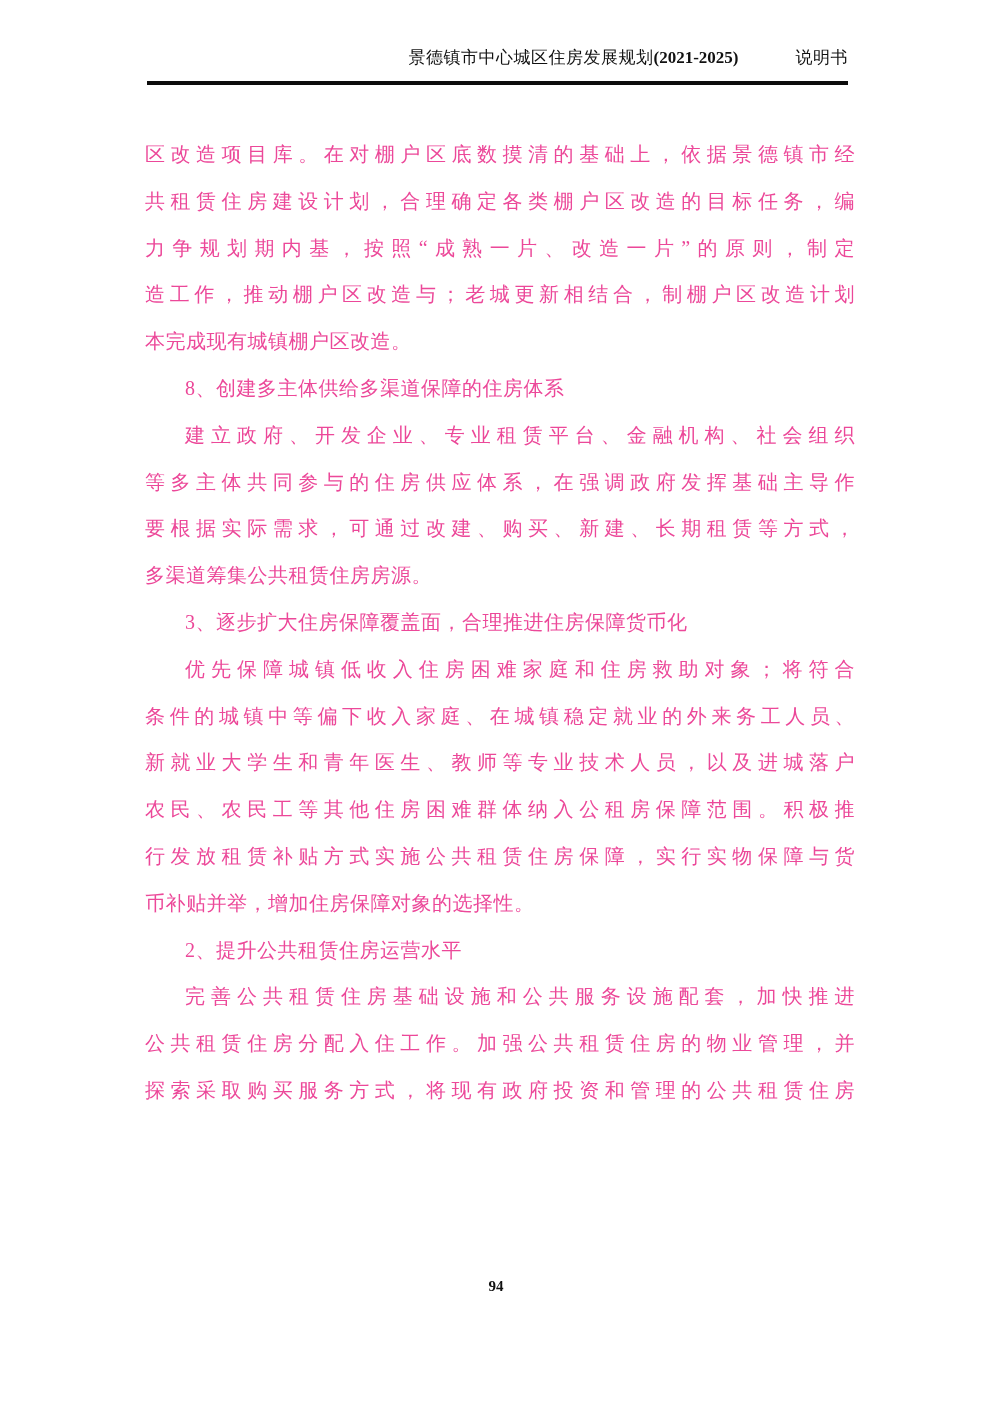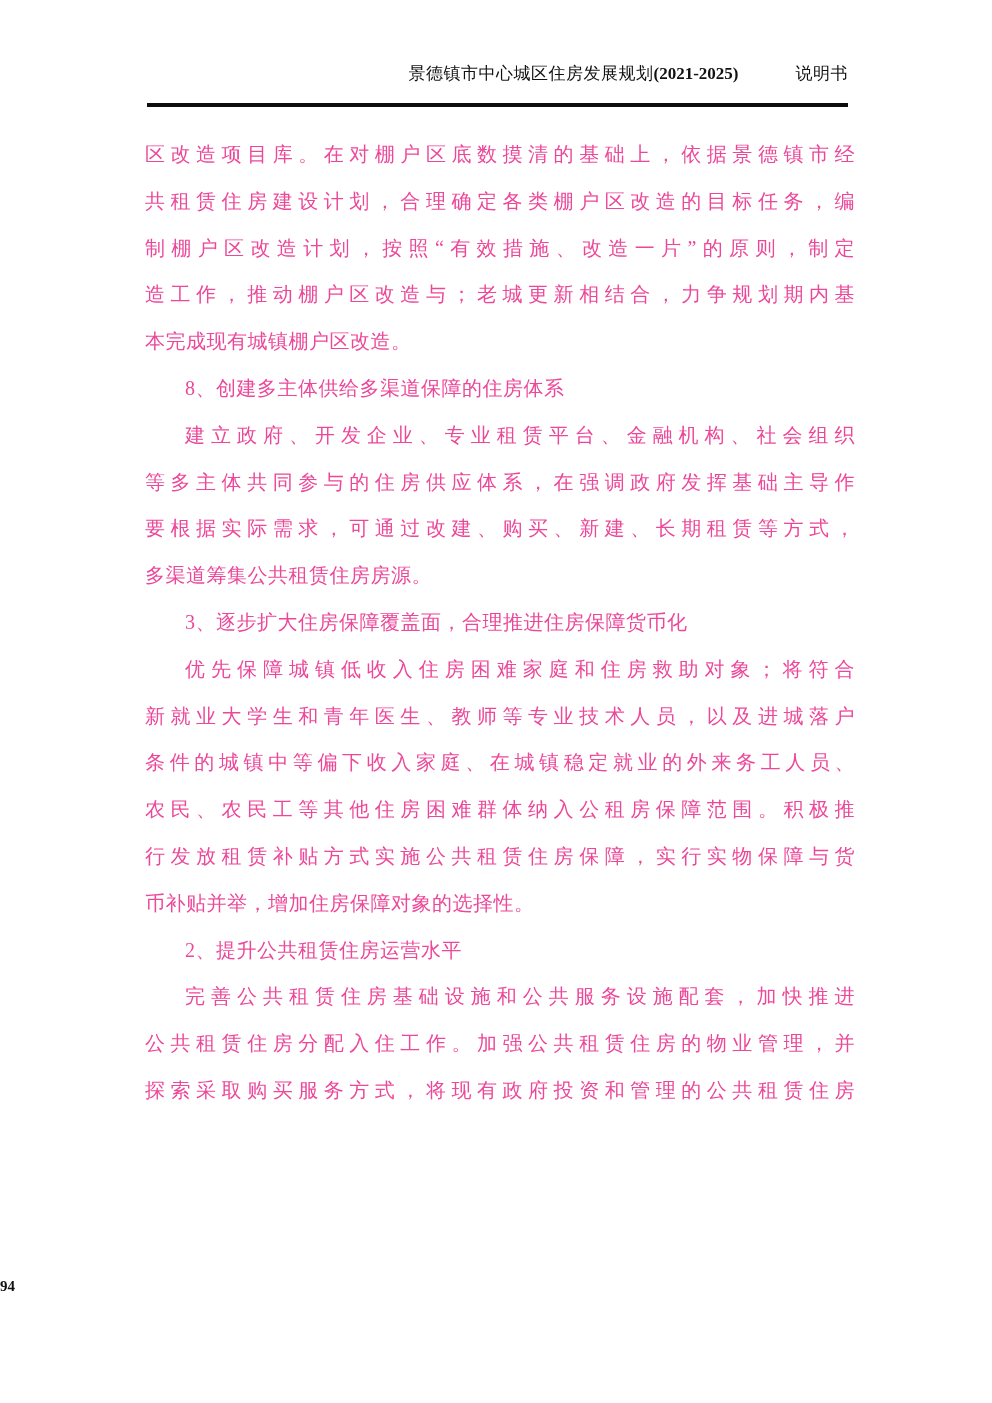--- a/index.html
+++ b/index.html
@@ -10,24 +10,24 @@
     position: relative;
     color: #1a1a1a;
   }
   .page {
     position: absolute; inset: 0;
     background: #ffffff;
   }
   
   .page-header {
     position: absolute;
-    left: 147px; top: 62px;
+    left: 147px; top: 46px;
     width: 701px;
     border-bottom: 4px solid #0d0d0d;
-    padding-bottom: 18px;
+    padding-bottom: 12px;
   }
   .header-text {
     display: flex;
     justify-content: flex-end;
     align-items: baseline;
     gap: 57px;
     font-size: 17px;
     letter-spacing: 0.5px;
     color: #111;
     white-space: nowrap;
@@ -48,21 +48,21 @@
     text-justify: inter-character;
     color: #ec4899;
   }
   .stretch { text-align-last: justify; }
   .indent { padding-left: 40px; }
   
   .page-footer {
     position: absolute;
     left: 0; top: 1277px;
     width: 992px;
-    text-align: left;
+    text-align: center;
   }
   .page-number {
     font-size: 15px;
     font-weight: bold;
     color: #111;
   }
 </style>
 </head>
 <body>
 
@@ -71,32 +71,32 @@
   <header class="page-header">
     <div class="header-text">
       <span class="header-title"><span>景德镇市中心城区住房发展规划</span><span class="years">(2021-2025)</span></span>
       <span class="header-doctype">说明书</span>
     </div>
   </header>
 
   <main class="content">
     <div class="line stretch">区改造项目库。在对棚户区底数摸清的基础上，依据景德镇市经</div>
     <div class="line stretch">共租赁住房建设计划，合理确定各类棚户区改造的目标任务，编</div>
-    <div class="line stretch">制棚户区改造计划，按照“有效措施、改造一片”的原则，制定</div>
-    <div class="line stretch">造工作，推动棚户区改造与；老城更新相结合，力争规划期内基</div>
+    <div class="line stretch">力争规划期内基，按照“成熟一片、改造一片”的原则，制定</div>
+    <div class="line stretch">造工作，推动棚户区改造与；老城更新相结合，制棚户区改造计划</div>
     <div class="line">本完成现有城镇棚户区改造。</div>
     <div class="line indent">8、创建多主体供给多渠道保障的住房体系</div>
     <div class="line indent stretch">建立政府、开发企业、专业租赁平台、金融机构、社会组织</div>
     <div class="line stretch">等多主体共同参与的住房供应体系，在强调政府发挥基础主导作</div>
     <div class="line stretch">要根据实际需求，可通过改建、购买、新建、长期租赁等方式，</div>
     <div class="line">多渠道筹集公共租赁住房房源。</div>
     <div class="line indent">3、逐步扩大住房保障覆盖面，合理推进住房保障货币化</div>
     <div class="line indent stretch">优先保障城镇低收入住房困难家庭和住房救助对象；将符合</div>
+    <div class="line stretch">条件的城镇中等偏下收入家庭、在城镇稳定就业的外来务工人员、</div>
     <div class="line stretch">新就业大学生和青年医生、教师等专业技术人员，以及进城落户</div>
-    <div class="line stretch">条件的城镇中等偏下收入家庭、在城镇稳定就业的外来务工人员、</div>
     <div class="line stretch">农民、农民工等其他住房困难群体纳入公租房保障范围。积极推</div>
     <div class="line stretch">行发放租赁补贴方式实施公共租赁住房保障，实行实物保障与货</div>
     <div class="line">币补贴并举，增加住房保障对象的选择性。</div>
     <div class="line indent">2、提升公共租赁住房运营水平</div>
     <div class="line indent stretch">完善公共租赁住房基础设施和公共服务设施配套，加快推进</div>
     <div class="line stretch">公共租赁住房分配入住工作。加强公共租赁住房的物业管理，并</div>
     <div class="line stretch">探索采取购买服务方式，将现有政府投资和管理的公共租赁住房</div>
   </main>
 
   <footer class="page-footer">

